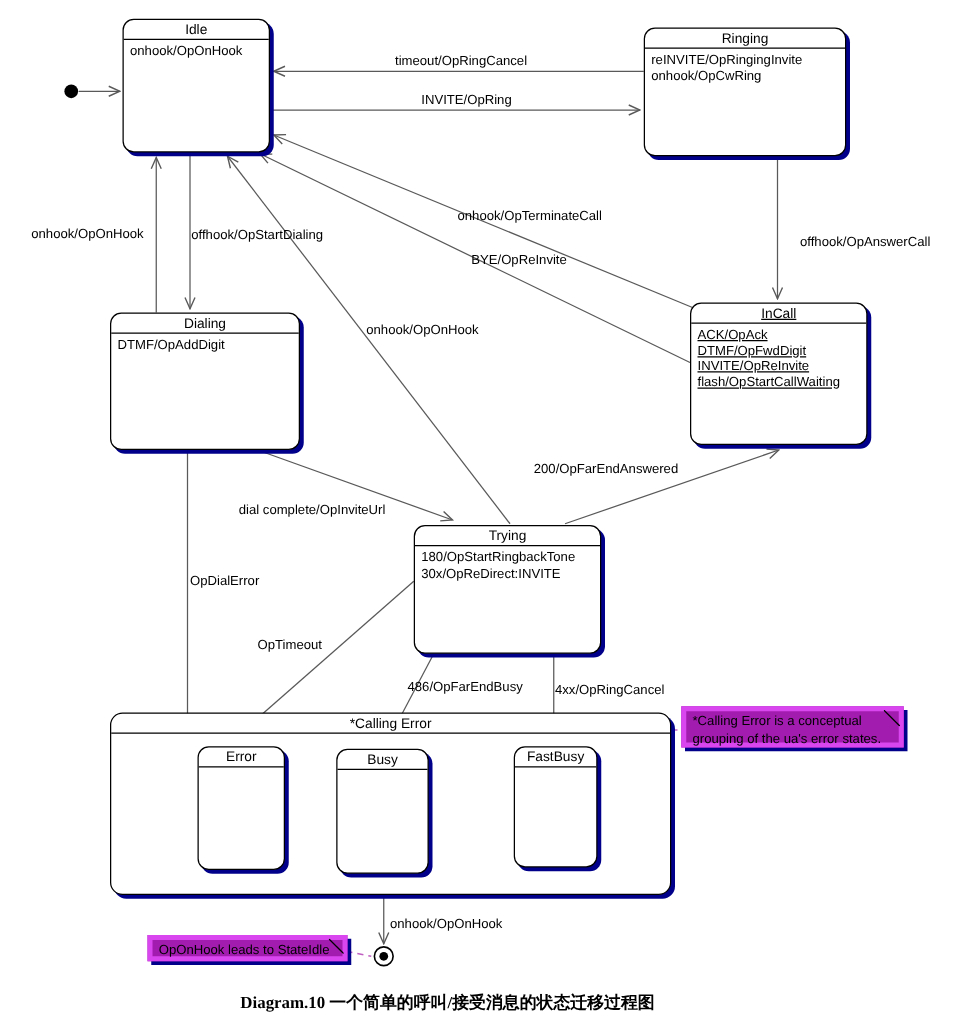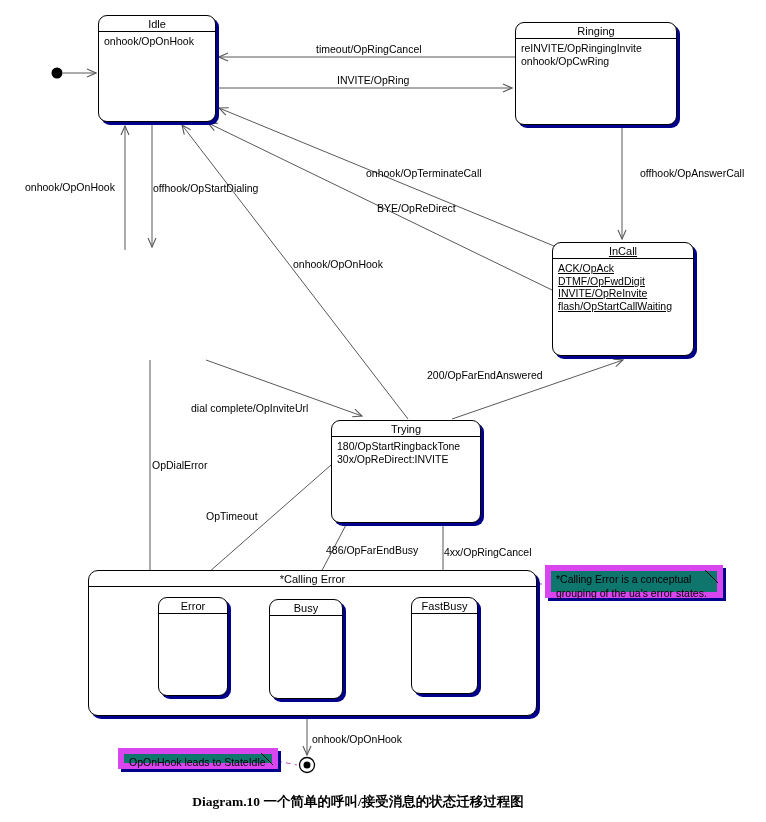--- a/index.html
+++ b/index.html
@@ -25,21 +25,21 @@
   .composite { border-radius:10px; }
   .composite .title { border-bottom:1px solid #000; }
 
   
   .elabel {
     position:absolute; font-size:10.5px; color:#000; white-space:nowrap; line-height:12px;
   }
 
   
   .note {
-    position:absolute; background:#0f766e; border:6px solid #d946ef;
+    position:absolute; background:#a21caf; border:4px solid #d946ef;
     box-shadow:3px 3px 0 #00008B; font-size:10.5px; line-height:14px;
     padding:1px 5px 2px 5px; color:#000; box-sizing:border-box;
   }
   .note .fold { position:absolute; top:-1px; right:-1px; }
 
   .caption {
     position:absolute; left:0; top:793px; width:716px; text-align:center;
     font-family:"Liberation Serif", serif; font-weight:bold; font-size:13.5px; color:#000;
   }
 </style>
@@ -127,20 +127,26 @@
   </div>
 
   <div class="state" style="left:515px; top:22px; width:162px; height:103px;">
     <div class="title">Ringing</div>
     <div class="body">
       <span class="action">reINVITE/OpRingingInvite</span>
       <span class="action">onhook/OpCwRing</span>
     </div>
   </div>
 
+  <div class="state" style="left:88px; top:250px; width:152px; height:110px;">
+    <div class="title">Dialing</div>
+    <div class="body">
+      <span class="action">DTMF/OpAddDigit</span>
+    </div>
+  </div>
 
   <div class="state" style="left:552px; top:242px; width:142px; height:114px;text-decoration:underline;">
     <div class="title">InCall</div>
     <div class="body">
       <span class="action">ACK/OpAck</span>
       <span class="action">DTMF/OpFwdDigit</span>
       <span class="action">INVITE/OpReInvite</span>
       <span class="action">flash/OpStartCallWaiting</span>
     </div>
   </div>
@@ -167,23 +173,23 @@
     </div>
 
     <div class="state" style="left:322px; top:26px; width:67px; height:97px;">
       <div class="title">FastBusy</div>
       <div class="body"></div>
     </div>
   </div>
 
   <span class="elabel" style="left:306px; top:43px;margin-left:10px;">timeout/OpRingCancel</span>
   <span class="elabel" style="left:337px; top:74px;">INVITE/OpRing</span>
-  <span class="elabel" style="left:640px; top:167px;">offhook/OpAnswerCall</span>
+  <span class="elabel" style="left:640px; top:188px;">offhook/OpAnswerCall</span>
   <span class="elabel" style="left:366px; top:167px;">onhook/OpTerminateCall</span>
-  <span class="elabel" style="left:377px; top:202px;">BYE/OpReDirect</span>
+  <span class="elabel" style="left:377px; top:202px;">BYE/OpReInvite</span>
   <span class="elabel" style="left:293px; top:258px;">onhook/OpOnHook</span>
   <span class="elabel" style="left:25px;  top:181px;">onhook/OpOnHook</span>
   <span class="elabel" style="left:153px; top:182px;">offhook/OpStartDialing</span>
   <span class="elabel" style="left:191px; top:402px;">dial complete/OpInviteUrl</span>
   <span class="elabel" style="left:427px; top:369px;">200/OpFarEndAnswered</span>
   <span class="elabel" style="left:152px; top:459px;">OpDialError</span>
   <span class="elabel" style="left:206px; top:510px;">OpTimeout</span>
   <span class="elabel" style="left:326px; top:544px;">486/OpFarEndBusy</span>
   <span class="elabel" style="left:444px; top:546px;">4xx/OpRingCancel</span>
   <span class="elabel" style="left:312px; top:733px;">onhook/OpOnHook</span>

